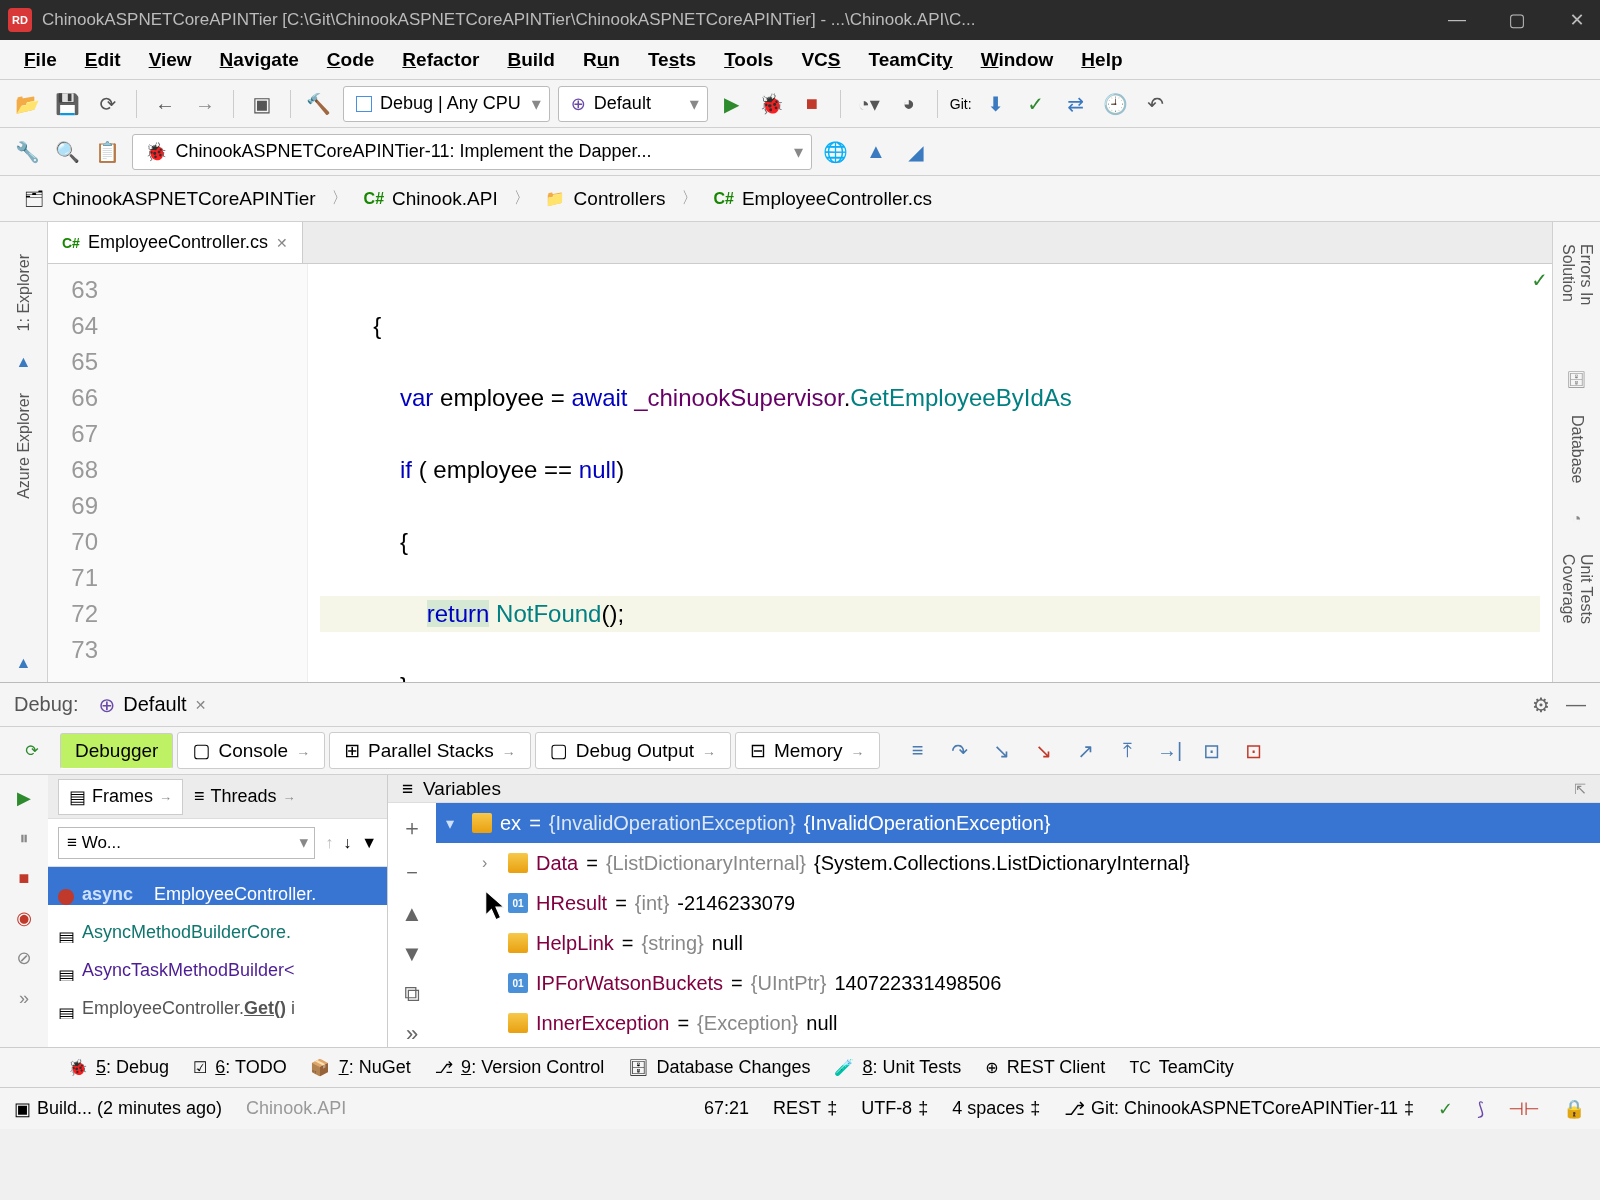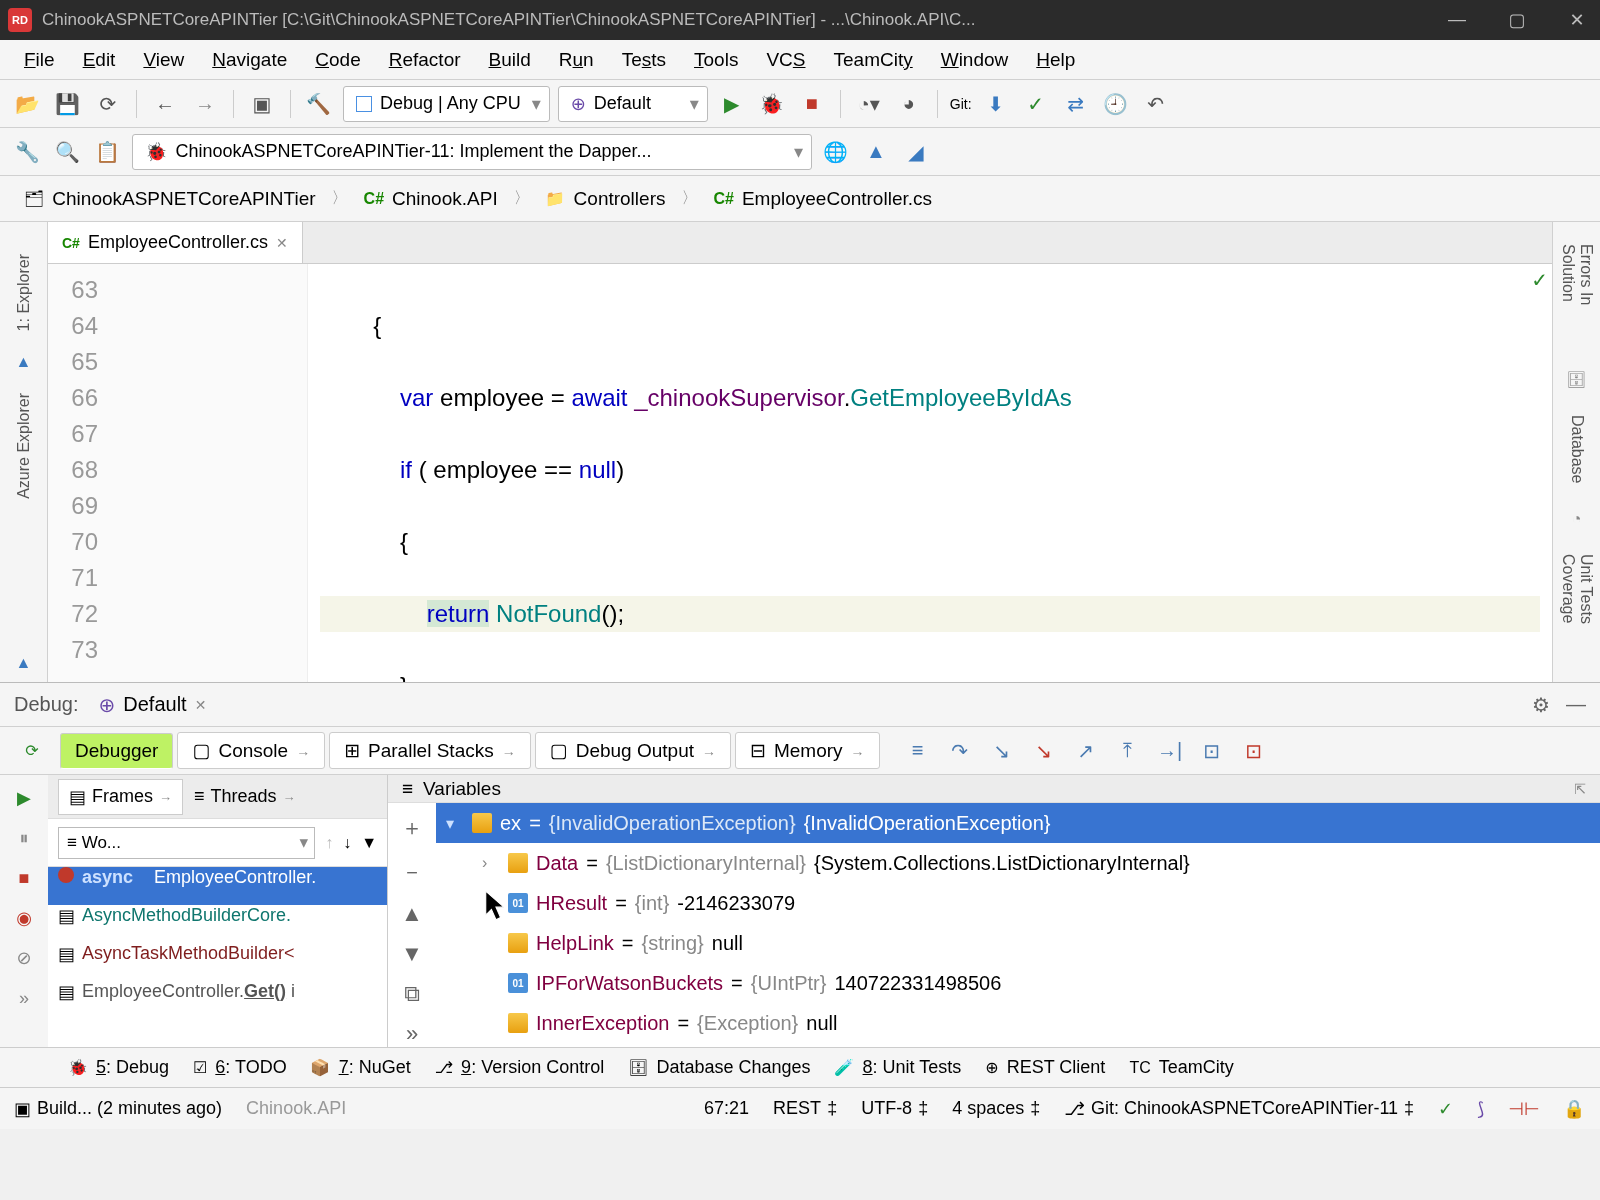--- a/index.html
+++ b/index.html
@@ -7,21 +7,21 @@
 
 
 .title-bar { height: 40px; background: #2b2b2b; display: flex; align-items: center; padding: 0 8px; color: #bbb; font-size: 17px; }
 .title-bar .app-icon { width: 24px; height: 24px; background: #d93838; border-radius: 4px; margin-right: 10px; display: flex; align-items: center; justify-content: center; color: white; font-size: 11px; font-weight: bold; }
 .title-bar .title-text { flex: 1; white-space: nowrap; overflow: hidden; }
 .title-bar .win-controls { display: flex; gap: 30px; margin-left: 20px; }
 .title-bar .win-btn { width: 30px; text-align: center; font-size: 18px; cursor: pointer; }
 
 
 .menu-bar { height: 40px; background: #f5f5f5; display: flex; align-items: center; padding: 0 10px; font-size: 19px; border-bottom: 1px solid #d0d0d0; }
-.menu-bar .menu-item { padding: 4px 14px; cursor: pointer; }
+.menu-bar .menu-item { padding: 4px 14px; cursor: pointer; font-weight: bold; }
 .menu-bar .menu-item .ul { text-decoration: underline; }
 
 
 .toolbar1 { height: 48px; background: #f5f5f5; display: flex; align-items: center; padding: 0 12px; gap: 8px; border-bottom: 1px solid #d0d0d0; }
 .tb-btn { width: 32px; height: 32px; display: flex; align-items: center; justify-content: center; cursor: pointer; color: #555; font-size: 20px; }
 .tb-sep { width: 1px; height: 28px; background: #ccc; margin: 0 4px; }
 .config-dd { height: 36px; border: 1px solid #bbb; background: white; padding: 0 28px 0 12px; display: flex; align-items: center; font-size: 18px; position: relative; border-radius: 3px; }
 .config-dd::after { content: "▾"; position: absolute; right: 8px; color: #888; }
 .config-dd .dbg-icon { width: 16px; height: 16px; background: #fff; border: 1px solid #4a90e2; margin-right: 8px; position: relative; }
 
@@ -85,21 +85,21 @@
 .gray { color: #888; }
 
 .frames-panel { width: 340px; background: #fff; border-right: 1px solid #ccc; display: flex; flex-direction: column; }
 .frames-hdr { height: 44px; display: flex; align-items: center; padding: 0 10px; border-bottom: 1px solid #ddd; background: #ececec; }
 .ftab { padding: 6px 10px; font-size: 18px; display: flex; align-items: center; gap: 6px; cursor: pointer; border: 1px solid transparent; }
 .ftab.active { background: #fff; border: 1px solid #ccc; }
 .frames-sub { height: 48px; display: flex; align-items: center; padding: 0 10px; gap: 10px; border-bottom: 1px solid #ddd; }
 .frames-sub .dd { flex: 1; height: 32px; border: 1px solid #bbb; padding: 0 24px 0 8px; display: flex; align-items: center; position: relative; font-size: 17px; background: white; }
 .frames-sub .dd::after { content: "▾"; position: absolute; right: 6px; color: #888; }
 .frames-list { flex: 1; overflow: hidden; font-size: 18px; }
-.frame-row { height: 38px; display: flex; align-items: flex-start; padding: 0 10px; gap: 8px; cursor: pointer; white-space: nowrap; overflow: hidden; }
+.frame-row { height: 38px; display: flex; align-items: flex-end; padding: 0 10px; gap: 8px; cursor: pointer; white-space: nowrap; overflow: hidden; }
 .frame-row.sel { background: #3874d1; color: white; }
 .frame-row .fic { width: 16px; height: 16px; flex-shrink: 0; }
 .frame-row .async { color: #0000c0; font-weight: bold; }
 .frame-row.sel .async { color: #cde1ff; }
 .frame-row .mn { font-weight: bold; text-decoration: underline; }
 
 .vars-panel { flex: 1; background: #fff; display: flex; flex-direction: column; }
 .vars-hdr { height: 44px; display: flex; align-items: center; padding: 0 14px; background: #ececec; border-bottom: 1px solid #ddd; font-size: 19px; gap: 10px; }
 .vars-ctrl { width: 48px; display: flex; flex-direction: column; align-items: center; padding-top: 10px; gap: 14px; }
 .vars-ctrl .vb { cursor: pointer; color: #666; font-size: 22px; }
@@ -370,21 +370,21 @@
         <div>▼</div>
       </div>
       <div class="frames-list">
         <div class="frame-row sel"><span class="fic" style="background:#c0392b;border-radius:50%"></span><span class="async">async</span>&nbsp;<span>EmployeeController.</span></div>
         <div class="frame-row">
             <span class="fic">▤</span>
             <span style="color:#0f766e">AsyncMethodBuilderCore.</span>
           </div>
         <div class="frame-row">
             <span class="fic">▤</span>
-            <span style="color:#7f1d1d">AsyncTaskMethodBuilder&lt;</span>
+            <span style="color:#4c1d95">AsyncTaskMethodBuilder&lt;</span>
           </div>
         <div class="frame-row">
             <span class="fic">▤</span>
             <span style="color:#555">EmployeeController.<span class="mn">Get()</span> i</span>
           </div>
       </div>
     </div>
 
     <div class="vars-panel">
       <div class="vars-hdr">

